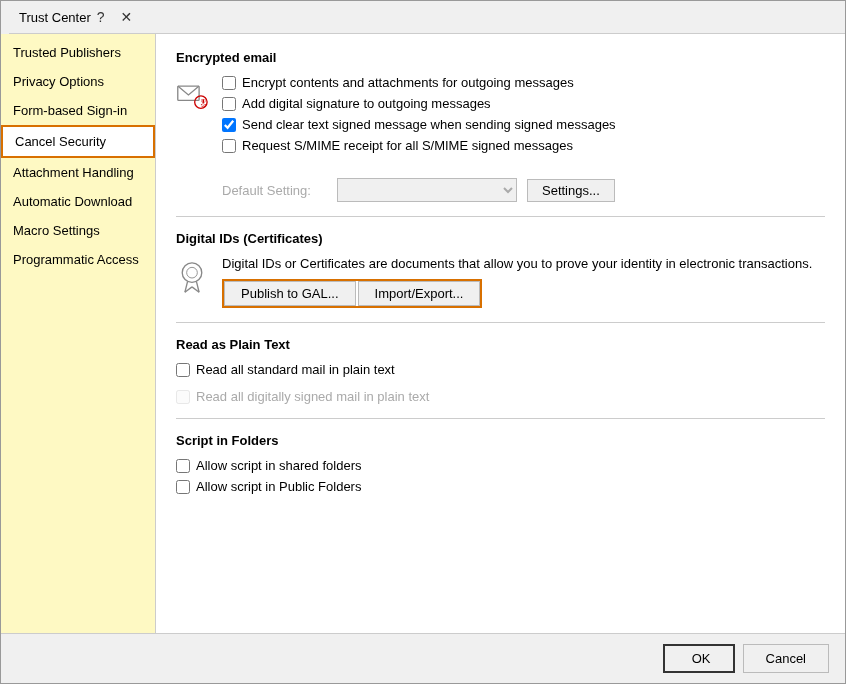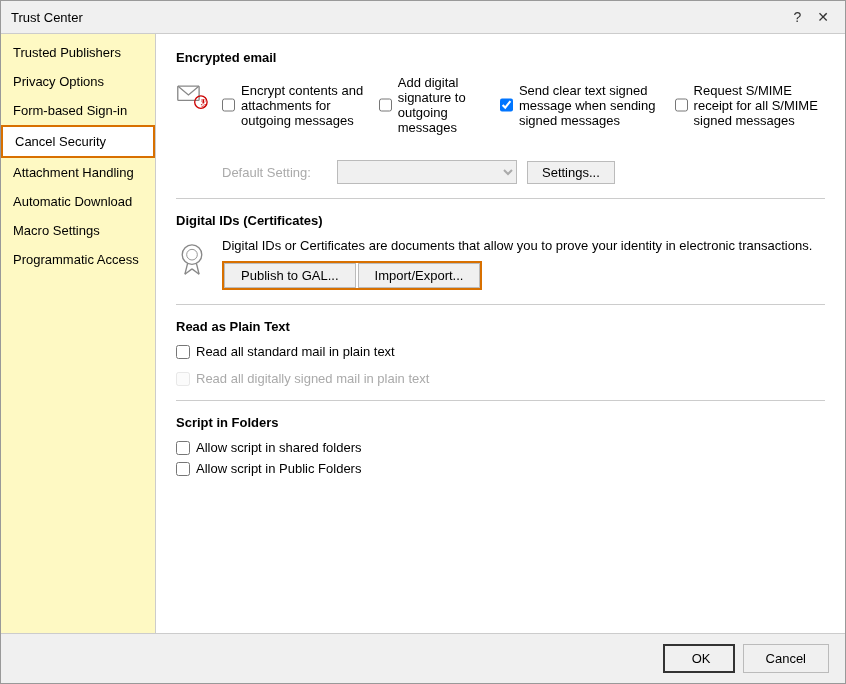--- a/index.html
+++ b/index.html
@@ -19,23 +19,23 @@
       border: 1px solid #999;
       box-shadow: 2px 2px 8px rgba(0,0,0,0.3);
       display: flex;
       flex-direction: column;
     }
     .title-bar {
       background: #f0f0f0;
       padding: 6px 10px;
       display: flex;
       align-items: center;
-      justify-content: space-between;
       border-bottom: 1px solid #ccc;
       user-select: none;
+      margin-left: 8px;
     }
     .title-bar-title {
       font-size: 13px;
       font-weight: normal;
     }
     .title-bar-controls {
       display: flex;
       gap: 4px;
       align-items: center;
     }
@@ -94,20 +94,21 @@
     .section-icon {
       width: 32px;
       margin-top: 2px;
       flex-shrink: 0;
       display: flex;
       align-items: center;
       justify-content: center;
     }
     .checkbox-group {
       display: flex;
+      flex-direction: column;
       gap: 6px;
     }
     .checkbox-row {
       display: flex;
       align-items: center;
       gap: 6px;
     }
     .checkbox-row input[type=checkbox] {
       width: 14px;
       height: 14px;

